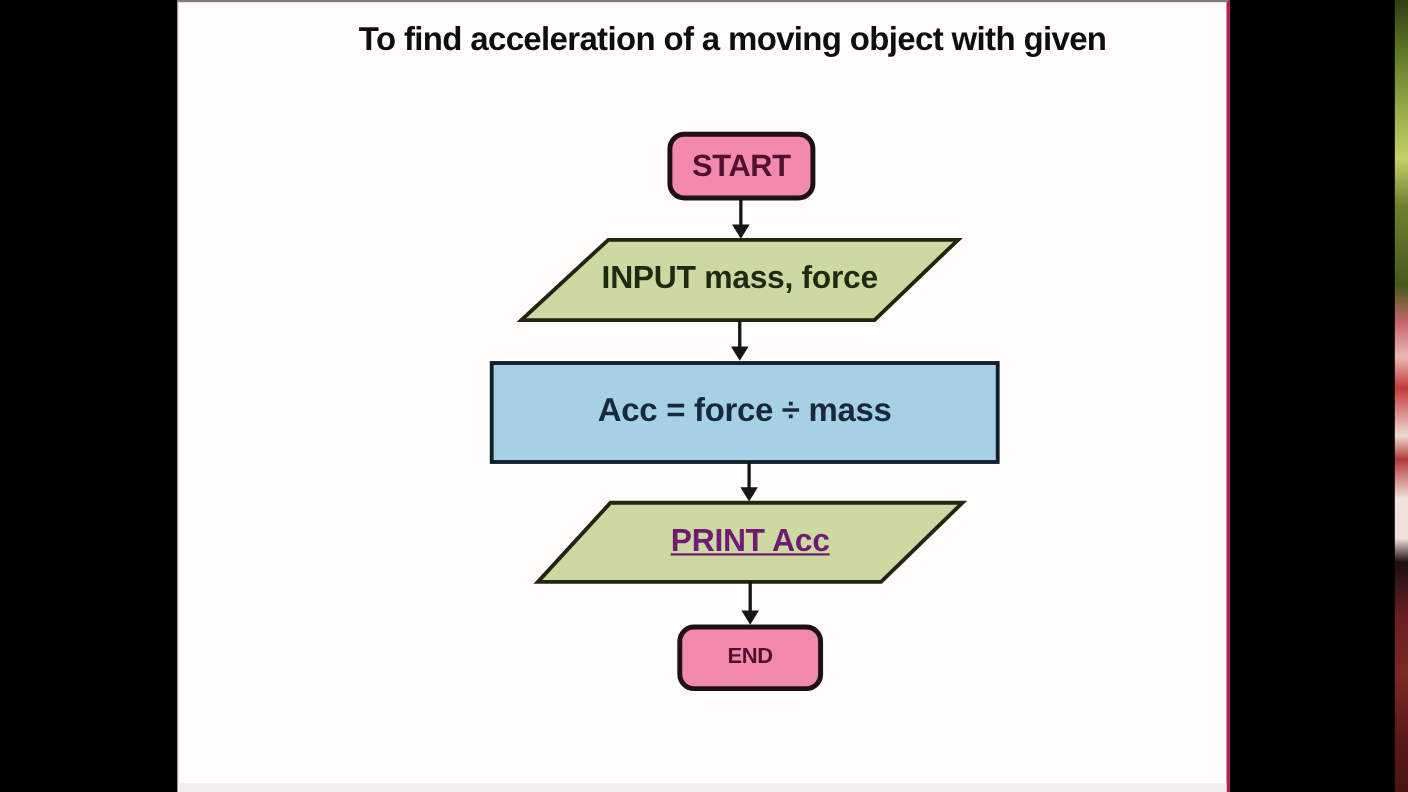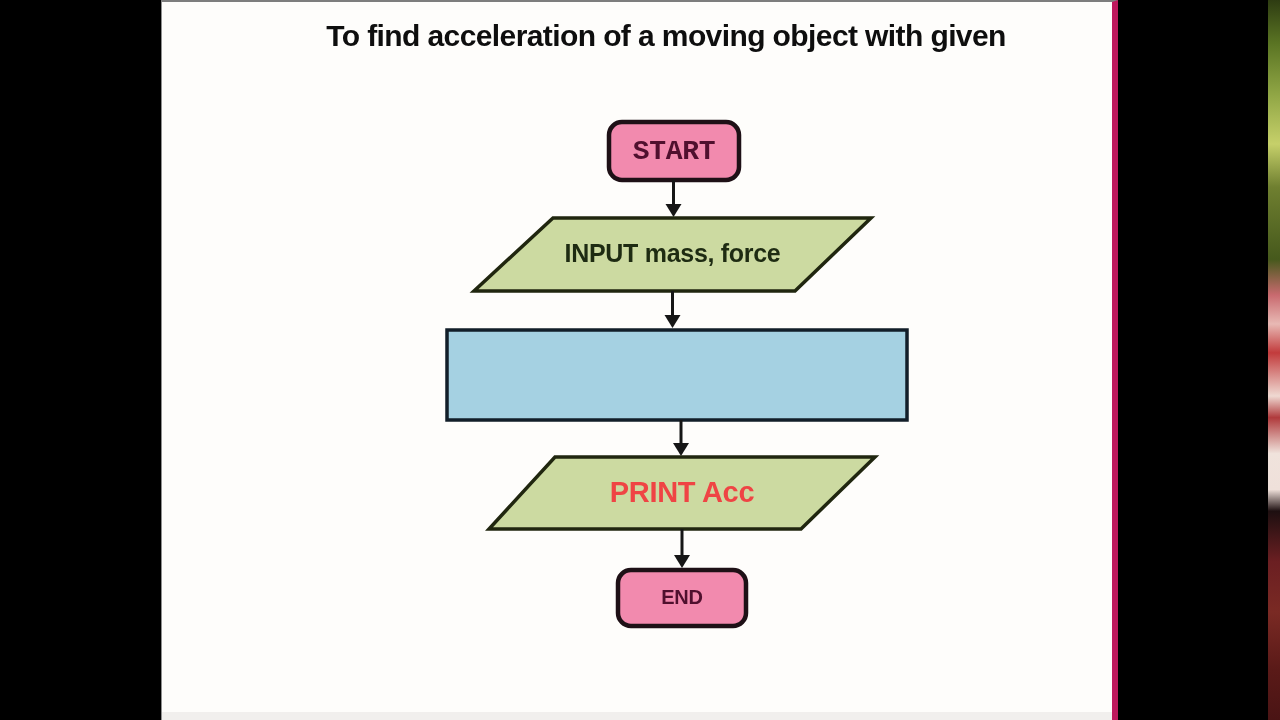--- a/index.html
+++ b/index.html
@@ -17,21 +17,21 @@
   }
   .letterbox.left  { left: 0; width: 161px; }
   .letterbox.right { left: 1118px; width: 150px; }
 
   .stage {
     position: absolute; left: 161px; top: 0;
     width: 957px; height: 720px;
     background: #FEFDFB;
     border-top: 2px solid #7d7d7d;
     border-left: 1px solid #8f8f8f;
-    border-right: 6px solid #be185d;
+    border-right: 3px solid #be185d;
   }
 
   .bottom-strip {
     position: absolute; left: 0; bottom: 0;
     width: 100%; height: 8px;
     background: #F1EFED;
   }
 
   .edge-sliver {
     position: absolute; top: 0; left: 1268px;
@@ -55,24 +55,24 @@
 
   .flow-svg { position: absolute; left: 0; top: 0; }
 
   .node-label {
     position: absolute;
     display: flex; align-items: center; justify-content: center;
     font-weight: bold;
     letter-spacing: -0.3px;
     white-space: nowrap;
   }
-  .lbl-start   { left: 447px; top: 121px; width: 130px; height: 56px; font-size: 28px; color: #50102E; font-family: Liberation Mono, monospace; }
-  .lbl-input   { left: 312px; top: 216px; width: 397px; height: 71px; font-size: 25px; color: #1E2B12; }
+  .lbl-start   { left: 447px; top: 121px; width: 130px; height: 56px; font-size: 28px; color: #50102E; }
+  .lbl-input   { left: 312px; top: 216px; width: 397px; height: 71px; font-size: 29px; color: #1E2B12; }
   .lbl-process { left: 285px; top: 328px; width: 460px; height: 88px; font-size: 30px; color: #18293C; }
-  .lbl-print   { left: 327px; top: 455px; width: 386px; height: 70px; font-size: 29px; color: #ef4444; }
+  .lbl-print   { left: 327px; top: 455px; width: 386px; height: 70px; font-size: 29px; color: #701a75; text-decoration: underline; }
   .lbl-end     { left: 456px; top: 568px; width: 128px; height: 54px; font-size: 20px; color: #50102E; }
 </style>
 </head>
 <body>
 
 <div class="screen">
 
   <div class="letterbox left"></div>
 
   <div class="stage">
@@ -101,20 +101,21 @@
       <polygon points="393,455 713,455 639,527 327,527" fill="#CCDAA1" stroke="#20260F" stroke-width="3.5"></polygon>
 
       <line x1="520" y1="527" x2="520" y2="554" stroke="#161616" stroke-width="3"></line>
       <polygon points="512,553 528,553 520,566" fill="#161616"></polygon>
 
       <rect x="456" y="568" width="128" height="56" rx="13" fill="#F28AAE" stroke="#1E1016" stroke-width="4.5"></rect>
     </svg>
 
     <div class="node-label lbl-start">START</div>
     <div class="node-label lbl-input">INPUT mass, force</div>
+    <div class="node-label lbl-process">Acc = force ÷ mass</div>
     <div class="node-label lbl-print">PRINT Acc</div>
     <div class="node-label lbl-end">END</div>
 
     <div class="bottom-strip"></div>
   </div>
 
   <div class="letterbox right"></div>
 
   <div class="edge-sliver"></div>
 

